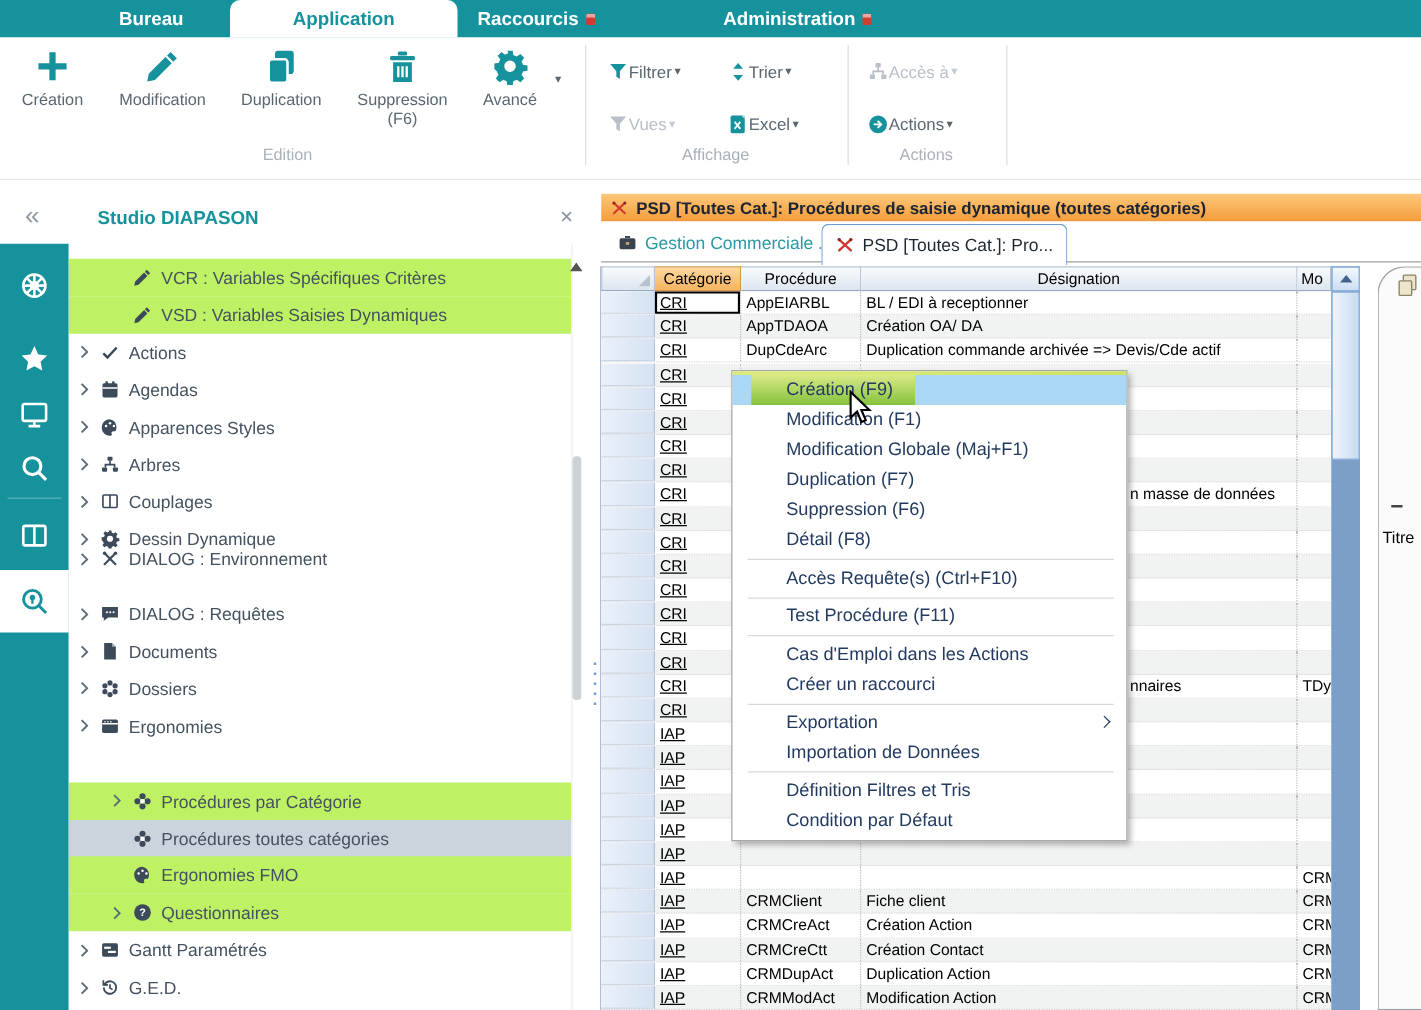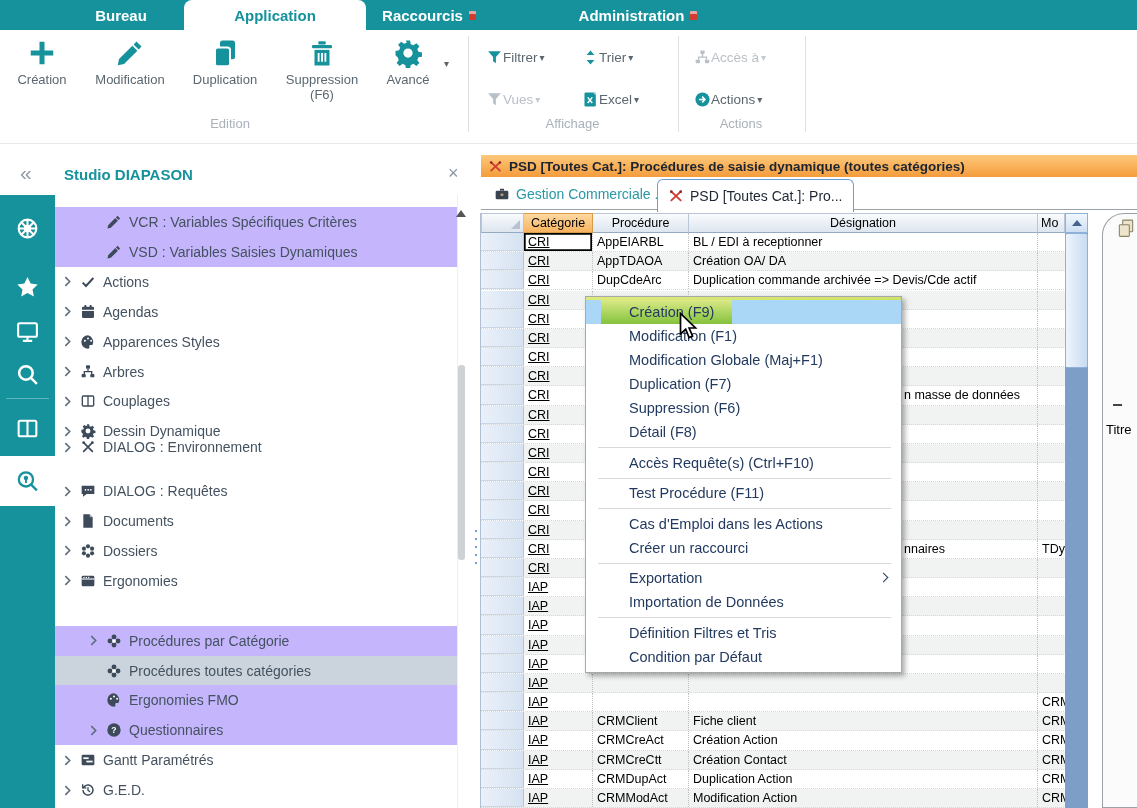--- a/index.html
+++ b/index.html
@@ -24,31 +24,31 @@
   .smicon{width:17px;height:17px;color:#16929d;}
   .sbtn .dd{margin-left:2px;}
   .sbtn.dis{color:#b9c0c8;}
   .sbtn.dis .smicon{color:#b9c0c8;}
   .sbtn.dis .dd{color:#c3c9d0;}
   .grouplabel{position:absolute;top:86px;text-align:center;font-size:13px;color:#a9b1ba;}
   .vsep{position:absolute;top:6px;height:96px;width:1px;background:#dcdfe4;}
   
   #sideheader{position:absolute;left:0;top:155px;width:467px;height:40px;background:#fff;}
   #collapse{position:absolute;left:20px;top:6px;font-size:21px;color:#8f98a3;}
-  #sidetitle{position:absolute;left:64px;top:11px;font-size:15px;font-weight:700;color:#16929d;}
+  #sidetitle{position:absolute;left:78px;top:11px;font-size:15px;font-weight:700;color:#16929d;}
   #sideclose{position:absolute;left:448px;top:8px;font-size:18px;color:#8a93a0;}
   #rail{position:absolute;left:0;top:195px;width:55px;height:613px;background:#16929d;}
   #rail .divider{position:absolute;left:6px;width:43px;height:1px;background:rgba(255,255,255,.3);}
   .railicon{position:absolute;left:15px;width:25px;height:25px;color:#fff;}
   .railactive{position:absolute;left:0;width:55px;height:50px;background:#fff;}
   #tree{position:absolute;left:55px;top:195px;width:402px;height:613px;background:#fff;overflow:hidden;
         border-right:1px solid #eceeef;}
   .trow{position:absolute;left:0;width:100%;height:30px;display:flex;align-items:center;
         color:#44525f;font-size:14px;white-space:nowrap;}
-  .trow.group{background:#c4b5fd;}
+  .trow.group{background:#bef264;}
   .trow.selected{background:#cbd4dc;}
   .chev{display:inline-flex;width:12px;justify-content:center;flex:none;}
   .chev svg{width:7px;height:11px;}
   .chev.open svg{transform:rotate(90deg);}
   .ticon{width:16px;height:16px;color:#3d4a5a;margin-left:7px;flex:none;}
   .tlabel{margin-left:7px;}
   #tscroll-up{position:absolute;left:456px;top:210px;width:0;height:0;
      border-left:5px solid transparent;border-right:5px solid transparent;border-bottom:7px solid #555;}
   #tscroll-thumb{position:absolute;left:458px;top:365px;width:7px;height:195px;background:#cdd2d6;border-radius:3px;}
   #splitter{position:absolute;left:475px;top:524px;width:3px;height:44px;}

